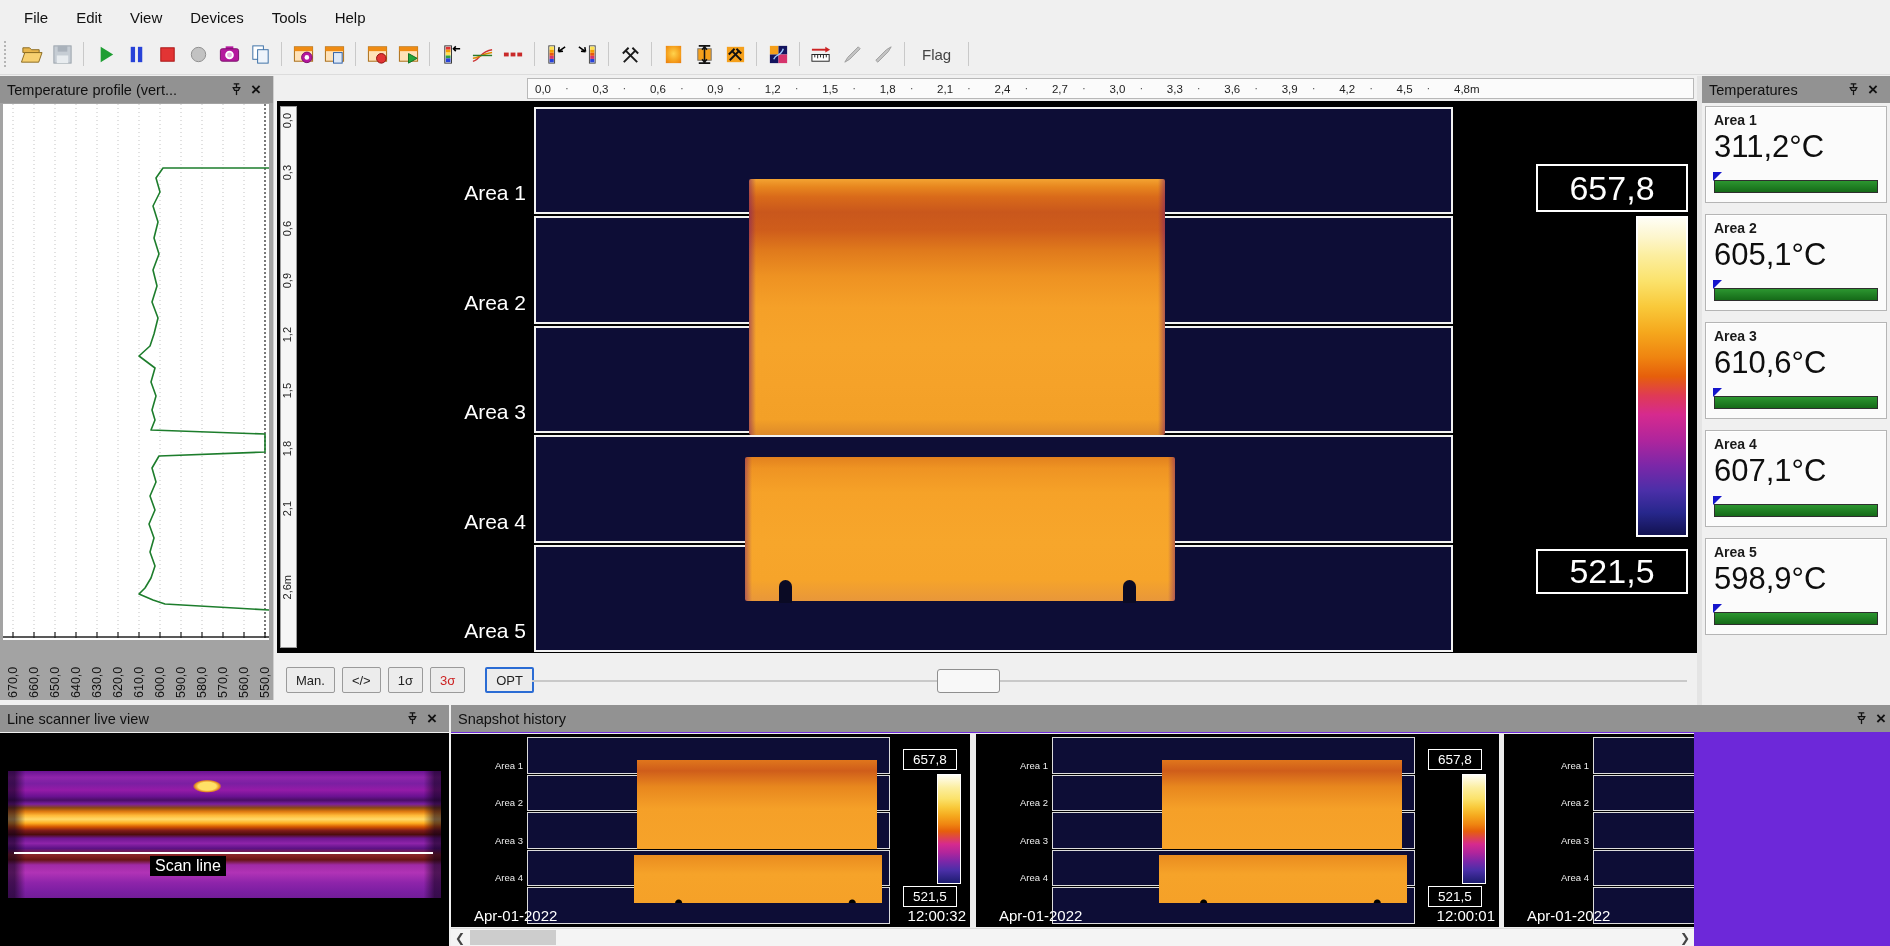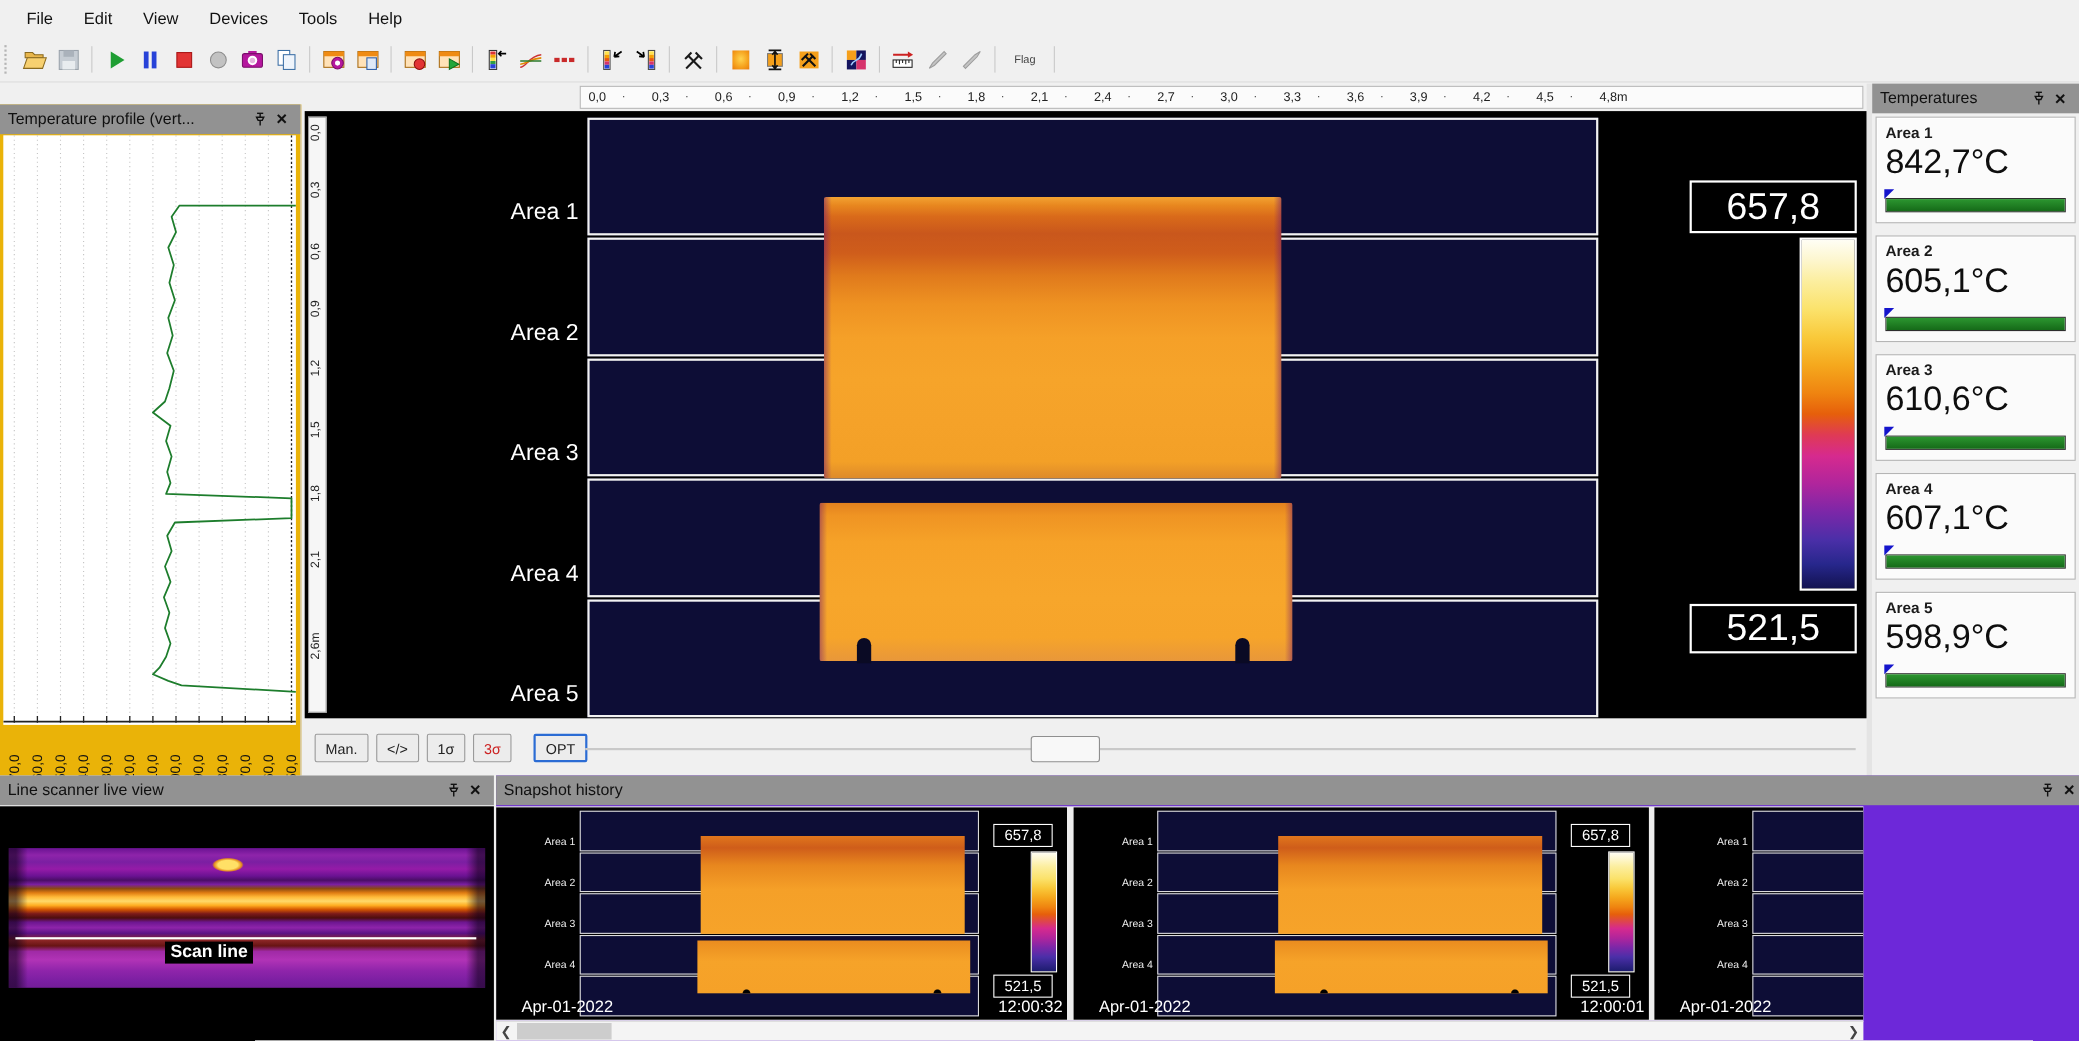--- a/index.html
+++ b/index.html
@@ -8,31 +8,31 @@
   .abs { position:absolute; }
 
   
   .menubar { left:0; top:0; width:1890px; height:34px; display:flex; align-items:center; padding-left:10px; background:#f0f0f0; }
   .menu-item { font-size:15px; padding:5px 14px; cursor:default; }
   .toolbar { left:0; top:34px; width:1890px; height:41px; display:flex; align-items:center; padding-left:4px; gap:3px; background:#f0f0f0; border-bottom:1px solid #dcdcdc; }
   .tgrip { width:6px; height:26px; border-left:2px dotted #b5b5b5; margin-right:4px; }
   .ticon { width:28px; height:28px; display:flex; align-items:center; justify-content:center; border-radius:3px; }
   .ticon svg { width:23px; height:23px; }
   .tsep { width:1px; height:24px; background:#c9c9c9; margin:0 4px; }
-  .flag-btn { font-size:10px; color:#444; padding:3px 10px; }
+  .flag-btn { font-size:15px; color:#444; padding:3px 10px; }
 
   
   .panel-title { height:27px; background:#929292; display:flex; align-items:center; padding:0 7px; font-size:14.5px; color:#101010; }
   .panel-title .t { flex:1; white-space:nowrap; overflow:hidden; }
   .pin-btn,.close-btn { width:20px; height:20px; display:flex; align-items:center; justify-content:center; color:#111; }
   .close-btn { font-size:17px; font-weight:bold; }
   .pin-btn svg { width:13px; height:13px; }
 
   
-  .left-panel { left:0; top:76px; width:274px; height:624px; background:#eab308; border-right:1px solid #cfcfcf;margin-top:19px; }
+  .left-panel { left:0; top:76px; width:274px; height:624px; background:#a3a3a3; border-right:1px solid #cfcfcf; }
   .chart { position:absolute; left:3px; top:28px; width:266px; height:536px; background:#ffffff; }
   .xlabels { position:absolute; left:3px; top:566px; width:270px; height:56px; display:flex; overflow:hidden; }
   .xslot { width:21px; display:flex; justify-content:center; flex:none; }
   .xlab { writing-mode:vertical-rl; transform:rotate(180deg); font-size:12.5px; color:#111; line-height:1; }
 
   
   .main-view { left:277px; top:76px; width:1420px; height:624px; background:#f0f0f0; }
   .hruler { position:absolute; left:250px; top:2px; width:1167px; height:21px; background:#fbfbfb; border:1px solid #b8b8b8; display:flex; align-items:center; padding-left:7px; font-size:11.5px; color:#222; overflow:hidden; }
   .hslot { width:57.45px; position:relative; flex:none; }
   .hslot::after { content:"·"; position:absolute; left:30px; top:-1px; color:#555; }
@@ -92,21 +92,21 @@
       linear-gradient(90deg, rgba(15,0,25,.6) 0 1.5%, transparent 4% 96%, rgba(15,0,25,.6) 98.5% 100%),
       linear-gradient(180deg,
         #6a1292 0%, #8e24aa 5%, #7b1fa2 10%, #951ba8 15%, #6a1292 20%,
         #4a0e66 23%, #7b1fa2 26%,
         #8a4a12 29%, #e07c12 32%, #ffb938 35%, #ffd96a 38%, #ffae22 41%, #d35400 44%,
         #7c1a1a 47%, #4e0d0d 50%,
         #6d1690 53%, #8e24aa 57%, #5c1285 61%,
         #8c2626 66%, #671414 70%,
         #a02aa6 74%, #b133b6 80%, #8e24aa 88%, #7b1fa2 95%, #731d98 100%); }
   .scanline { position:absolute; left:14px; width:419px; top:119px; height:2px; background:#fff; }
-  .scanlabel { position:absolute; left:150px; top:123px; background:#000; color:#fff; font-size:16px; font-weight:bold; padding:1px 5px; }
+  .scanlabel { position:absolute; left:150px; top:123px; background:#000; color:#fff; font-size:16px; font-weight:normal; padding:1px 5px; }
 
   
   .history-panel { left:451px; top:705px; width:1447px; height:241px; background:#6d28d9; }
   .history-body { position:absolute; left:0; top:28px; width:1243px; height:195px; background:#ededed; overflow:hidden; }
   .thumb { position:absolute; top:1px; height:193px; background:#000; overflow:hidden; }
   .mbands { position:absolute; display:flex; flex-direction:column; gap:1px; }
   .mband { flex:1; background:#0d0d36; border:1px solid #dcdcdc; position:relative; }
   .mlabel { position:absolute; right:calc(100% + 5px); bottom:2px; color:#eee; font-size:9.5px; white-space:nowrap; }
   .ms { position:absolute; }
   .ms1 { left:186px; top:26px; width:240px; height:89px;
@@ -579,21 +579,21 @@
           <path d="M7 8v5"></path>
         </svg>
       </span>
     <span class="close-btn">×</span>
   </div>
   <div class="cards">
 
 
       <div class="tcard">
         <div class="tlabel tlabel-bold">Area 1</div>
-        <div class="tvalue">842,7°C</div>
+        <div class="tvalue">311,2°C</div>
         <div class="tbar">
           <div class="tmark"></div>
           <div class="tfill" style="width: 100%;"></div>
         </div>
       </div>
 
       <div class="tcard">
         <div class="tlabel tlabel-bold">Area 2</div>
         <div class="tvalue">605,1°C</div>
         <div class="tbar">

